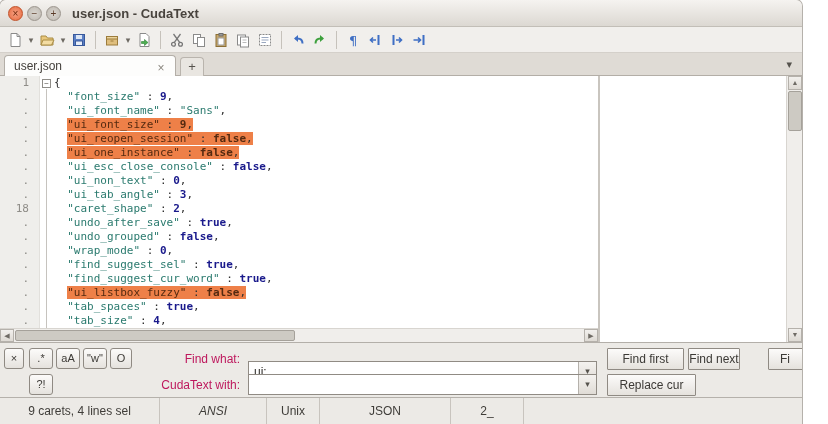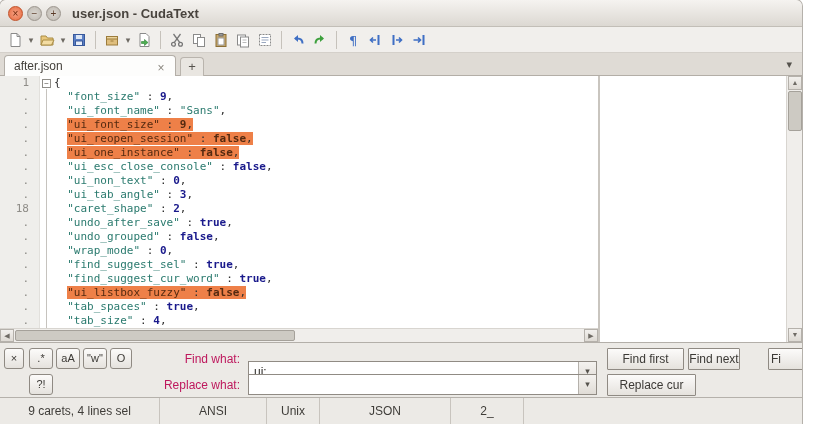--- a/index.html
+++ b/index.html
@@ -273,21 +273,21 @@
       <div class="tb-btn">
         <svg width="16" height="16">
           <rect x="11.5" y="3" width="2" height="10" fill="#3f6fc4"></rect>
           <path d="M2.5 8h7M7 5.5L9.5 8 7 10.5" fill="none" stroke="#3f6fc4" stroke-width="1.6"></path>
         </svg>
       </div>
     </div>
 
   <div class="tabbar">
     <div class="tab">
-      <span>after.json</span>
+      <span>user.json</span>
       <span class="tab-close">×</span>
     </div>
     <div class="tab-plus">+</div>
     <div class="tab-list-dd">▾</div>
   </div>
 
   <div class="editor">
     <div class="gutter" id="gutter">
         <div class="g-row">1</div>
         <div class="g-row">.</div>
@@ -350,40 +350,40 @@
 
   <div class="findpanel">
     <div class="fp-toggle" style="left:4px; top:5px; width:20px;">×</div>
     <div class="fp-toggle" style="left:29px; top:5px;">.*</div>
     <div class="fp-toggle" style="left:56px; top:5px;">aA</div>
     <div class="fp-toggle" style="left:83px; top:5px;">"w"</div>
     <div class="fp-toggle" style="left:110px; top:5px; width:22px;">O</div>
     <div class="fp-toggle" style="left:29px; top:31px;">?!</div>
 
     <div class="fp-label" style="left:135px; top:9px;">Find what:</div>
-    <div class="fp-label" style="left:135px; top:35px;">Replace what:</div>
+    <div class="fp-label" style="left:135px; top:35px;">CudaText with:</div>
 
     <div class="fp-inputwrap" style="top:18px;">
       <input class="fp-input" value="ui:" style="">
       <div class="fp-input-dd">▾</div>
     </div>
     <div class="fp-inputwrap" style="top:31px;">
       <input class="fp-input" value="" style="">
       <div class="fp-input-dd">▾</div>
     </div>
 
     <div class="fp-btn" style="left:607px; top:5px; width:77px;">Find first</div>
     <div class="fp-btn" style="left:688px; top:5px; width:52px;">Find next</div>
-    <div class="fp-btn" style="left:768px; top:5px; width:60px; text-align:left; padding-left:2px;">Fi</div>
+    <div class="fp-btn" style="left:768px; top:5px; width:60px; text-align:left; padding-left:11px;">Fi</div>
     <div class="fp-btn" style="left:607px; top:31px; width:89px;">Replace cur</div>
     <div class="fp-btn" style="left:700px; top:31px; width:75px;margin-top:36px;">Replace all</div>
   </div>
 
   <div class="statusbar">
     <div class="status-cell" style="width:160px;">9 carets, 4 lines sel</div>
-    <div class="status-cell" style="width:107px;">ANSI</div>
+    <div class="status-cell" style="width:107px;font-style:italic;">ANSI</div>
     <div class="status-cell" style="width:53px;">Unix</div>
     <div class="status-cell" style="width:131px;">JSON</div>
     <div class="status-cell" style="width:73px;">2_</div>
     <div class="status-cell" style="flex:1; border-right:none;"></div>
   </div>
 
 </div>
 
 </body></html>

